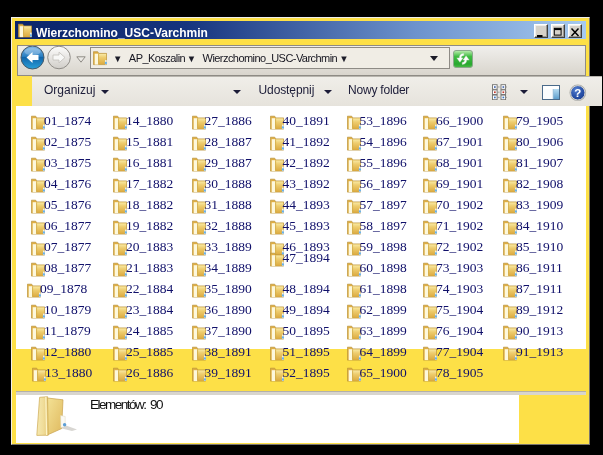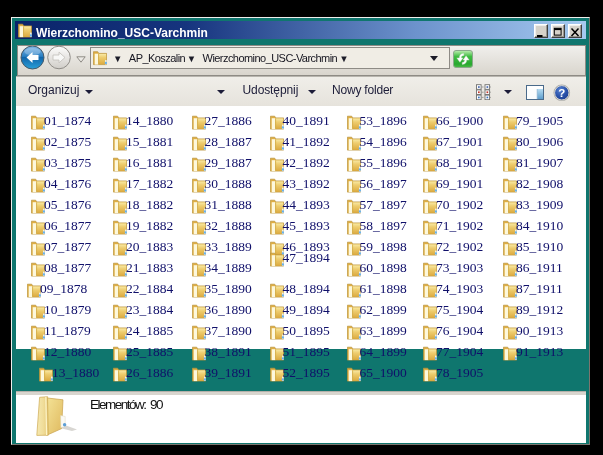--- a/index.html
+++ b/index.html
@@ -1,34 +1,34 @@
 <!DOCTYPE html>
 <html><head><meta charset="utf-8"><style>
 html,body{margin:0;padding:0;background:#000;width:603px;height:455px;overflow:hidden}
 *{box-sizing:border-box}
 body{font-family:"Liberation Sans",sans-serif;position:relative}
-.win{position:absolute;left:11px;top:17px;width:579px;height:428px;background:#0f766e;
+.win{position:absolute;left:11px;top:17px;width:579px;height:428px;background:#fde047;
  border-top:1px solid #efeeec;border-left:1px solid #efeeec;border-right:1px solid #7a766f;border-bottom:1px solid #7a766f}
 .tb{position:absolute;left:3px;top:3px;width:571px;height:18px;background:linear-gradient(to right,#0a246a 0%,#16347e 30%,#6c92cc 70%,#a6caf0 100%);display:flex;align-items:center}
 .tb .ti{margin-left:3px}
 .tb .tt{color:#fff;font-weight:bold;font-size:12px;margin-left:4px;letter-spacing:0;white-space:nowrap;position:relative;top:2.5px}
 .wb{position:absolute;top:5.5px;width:14px;height:14.5px;background:#d6d2ca;border-top:1px solid #fff;border-left:1px solid #fff;border-right:1px solid #404040;border-bottom:1px solid #404040;box-shadow:inset -1px -1px 0 #9a9791,inset 1px 1px 0 #f0efec}
 .nav{position:absolute;left:5px;top:27px;width:569px;height:31px;background:linear-gradient(#f0efec,#d9d5cd);border:1px solid #8e8b85}
 .crumb{position:absolute;left:78px;top:29px;width:360px;height:22px;background:#f0ede5;border:1px solid #8e8b85;display:flex;align-items:center;font-size:11px;letter-spacing:-0.55px;color:#15151f;white-space:nowrap}
 .crumb .sep{font-size:9.5px;color:#1c1c28;margin:0 4px}
 .sfield{position:absolute;left:465.5px;top:30px;width:108px;height:21px;background:#fff;border:1px solid #8e8b85}
 .sfield .ph{position:absolute;left:8px;top:3px;font-size:12.5px;color:#2e2e2e}
-.toolb{position:absolute;left:4px;top:58px;width:570px;height:30px;background:linear-gradient(#f0eee9,#e6e3dc);border-top:1px solid #b8b5ae;font-size:12px;color:#1c1c38}
+.toolb{position:absolute;left:20px;top:58px;width:570px;height:30px;background:linear-gradient(#f0eee9,#e6e3dc);border-top:1px solid #b8b5ae;font-size:12px;color:#1c1c38}
 .toolb .mi{position:absolute;top:6px;white-space:nowrap}
 .content{position:absolute;left:4px;top:88px;width:570px;height:243px;background:#fff}
 .it{position:absolute;white-space:nowrap;height:16px}
 .it .fi{vertical-align:top}
 .it span{font-family:"Liberation Serif",serif;font-size:13.5px;color:#10106a;margin-left:-1px;position:relative;top:-4px}
 .sep2{position:absolute;left:4px;top:373px;width:570px;height:3.5px;background:#d8d5ce;border-top:1px solid #b3b0a9}
-.status{position:absolute;left:4px;top:376.5px;width:570px;height:48.5px;background:#fff}
+.status{position:absolute;left:4px;top:376.5px;width:503px;height:48.5px;background:#fff}
 .status .st{position:absolute;left:74px;top:2px;font-size:13.5px;letter-spacing:-1.5px;color:#111}
 .tri{display:inline-block;width:0;height:0;border-left:4px solid transparent;border-right:4px solid transparent;border-top:4.5px solid #1c1c38}
 </style></head><body>
 <div class="win">
 <svg width="0" height="0" style="position:absolute">
       <defs>
 <linearGradient id="fg1" x1="0" y1="0" x2="0" y2="1">
           <stop offset="0" stop-color="#f8e9a4"></stop>
           <stop offset="0.35" stop-color="#eecd6f"></stop>
           <stop offset="1" stop-color="#dcab40"></stop>
@@ -203,21 +203,21 @@
         </svg><span>09_1878</span></div>
 <div class="it" style="left:15px;top:197.5px"><svg class="fi" width="14" height="15" viewBox="0 0 14 15">
           <use href="#sf"></use>
         </svg><span>10_1879</span></div>
 <div class="it" style="left:15px;top:218.5px"><svg class="fi" width="14" height="15" viewBox="0 0 14 15">
           <use href="#sf"></use>
         </svg><span>11_1879</span></div>
 <div class="it" style="left:15px;top:239.5px"><svg class="fi" width="14" height="15" viewBox="0 0 14 15">
           <use href="#sf"></use>
         </svg><span>12_1880</span></div>
-<div class="it" style="left:23px;top:260.5px"><svg class="fi" width="14" height="15" viewBox="0 0 14 15">
+<div class="it" style="left:16px;top:260.5px"><svg class="fi" width="14" height="15" viewBox="0 0 14 15">
           <use href="#sf"></use>
         </svg><span>13_1880</span></div>
 <div class="it" style="left:97px;top:8.5px"><svg class="fi" width="14" height="15" viewBox="0 0 14 15">
           <use href="#sf"></use>
         </svg><span>14_1880</span></div>
 <div class="it" style="left:97px;top:29.5px"><svg class="fi" width="14" height="15" viewBox="0 0 14 15">
           <use href="#sf"></use>
         </svg><span>15_1881</span></div>
 <div class="it" style="left:97px;top:50.5px"><svg class="fi" width="14" height="15" viewBox="0 0 14 15">
           <use href="#sf"></use>

